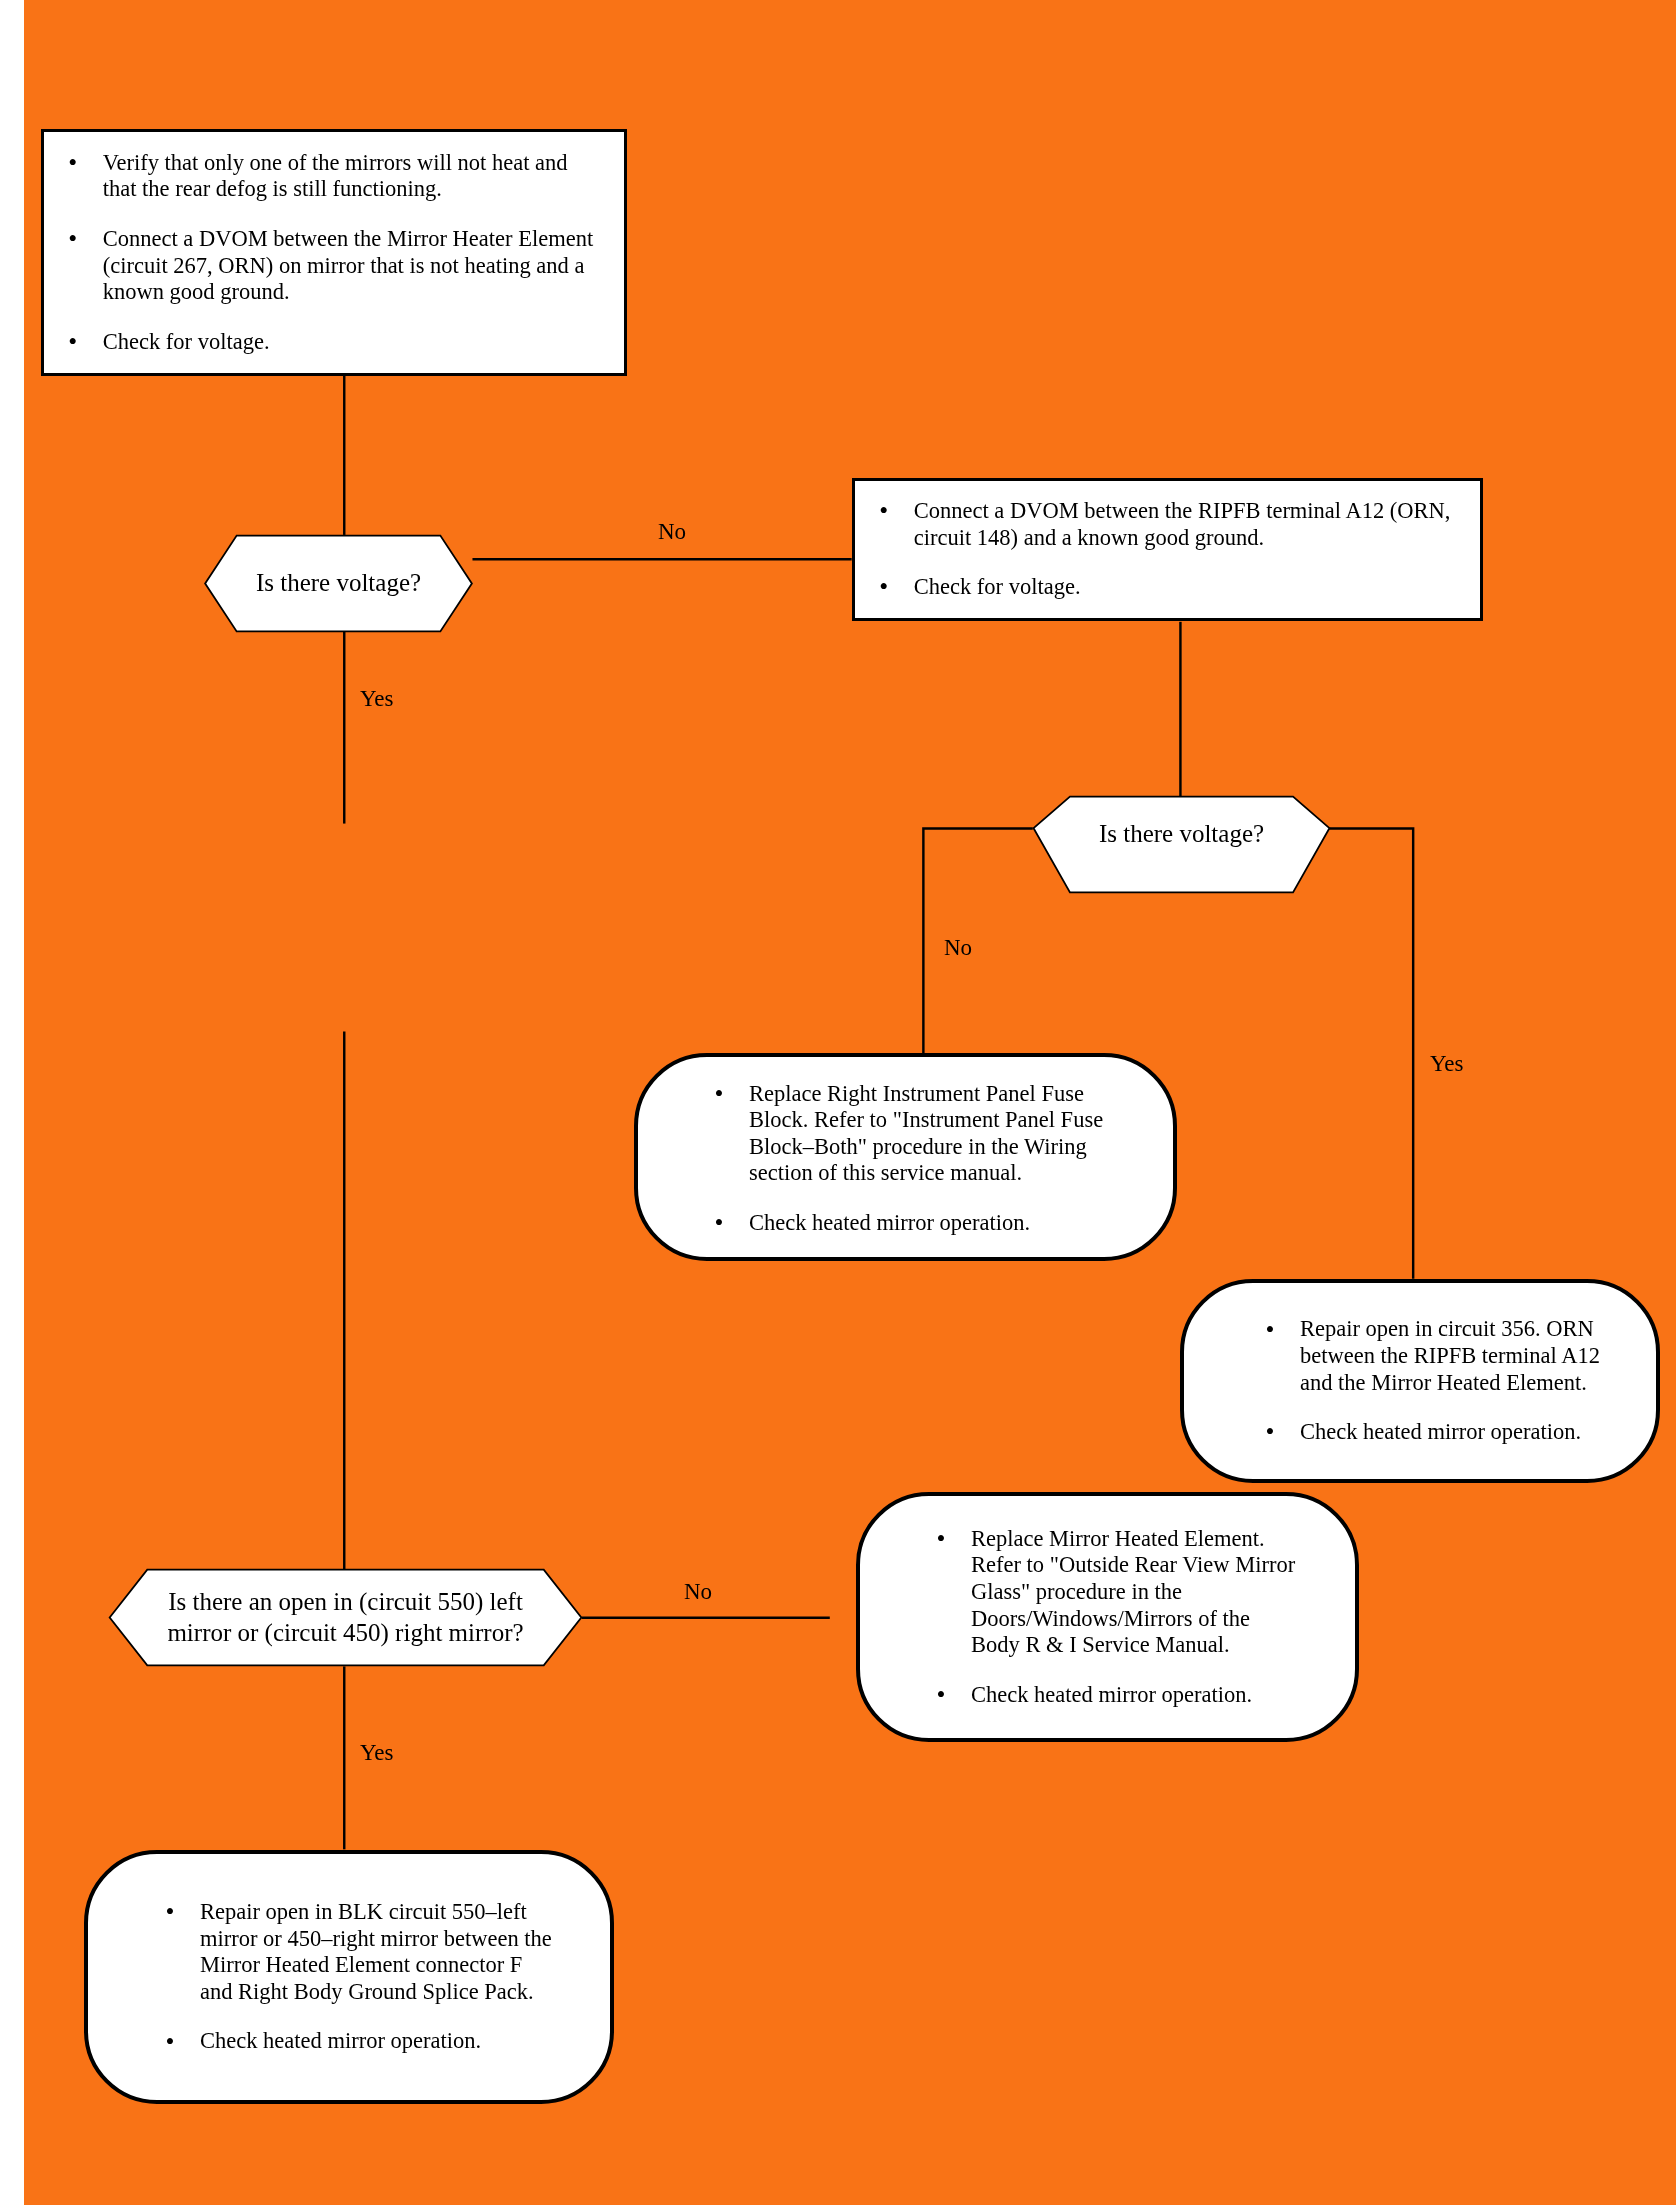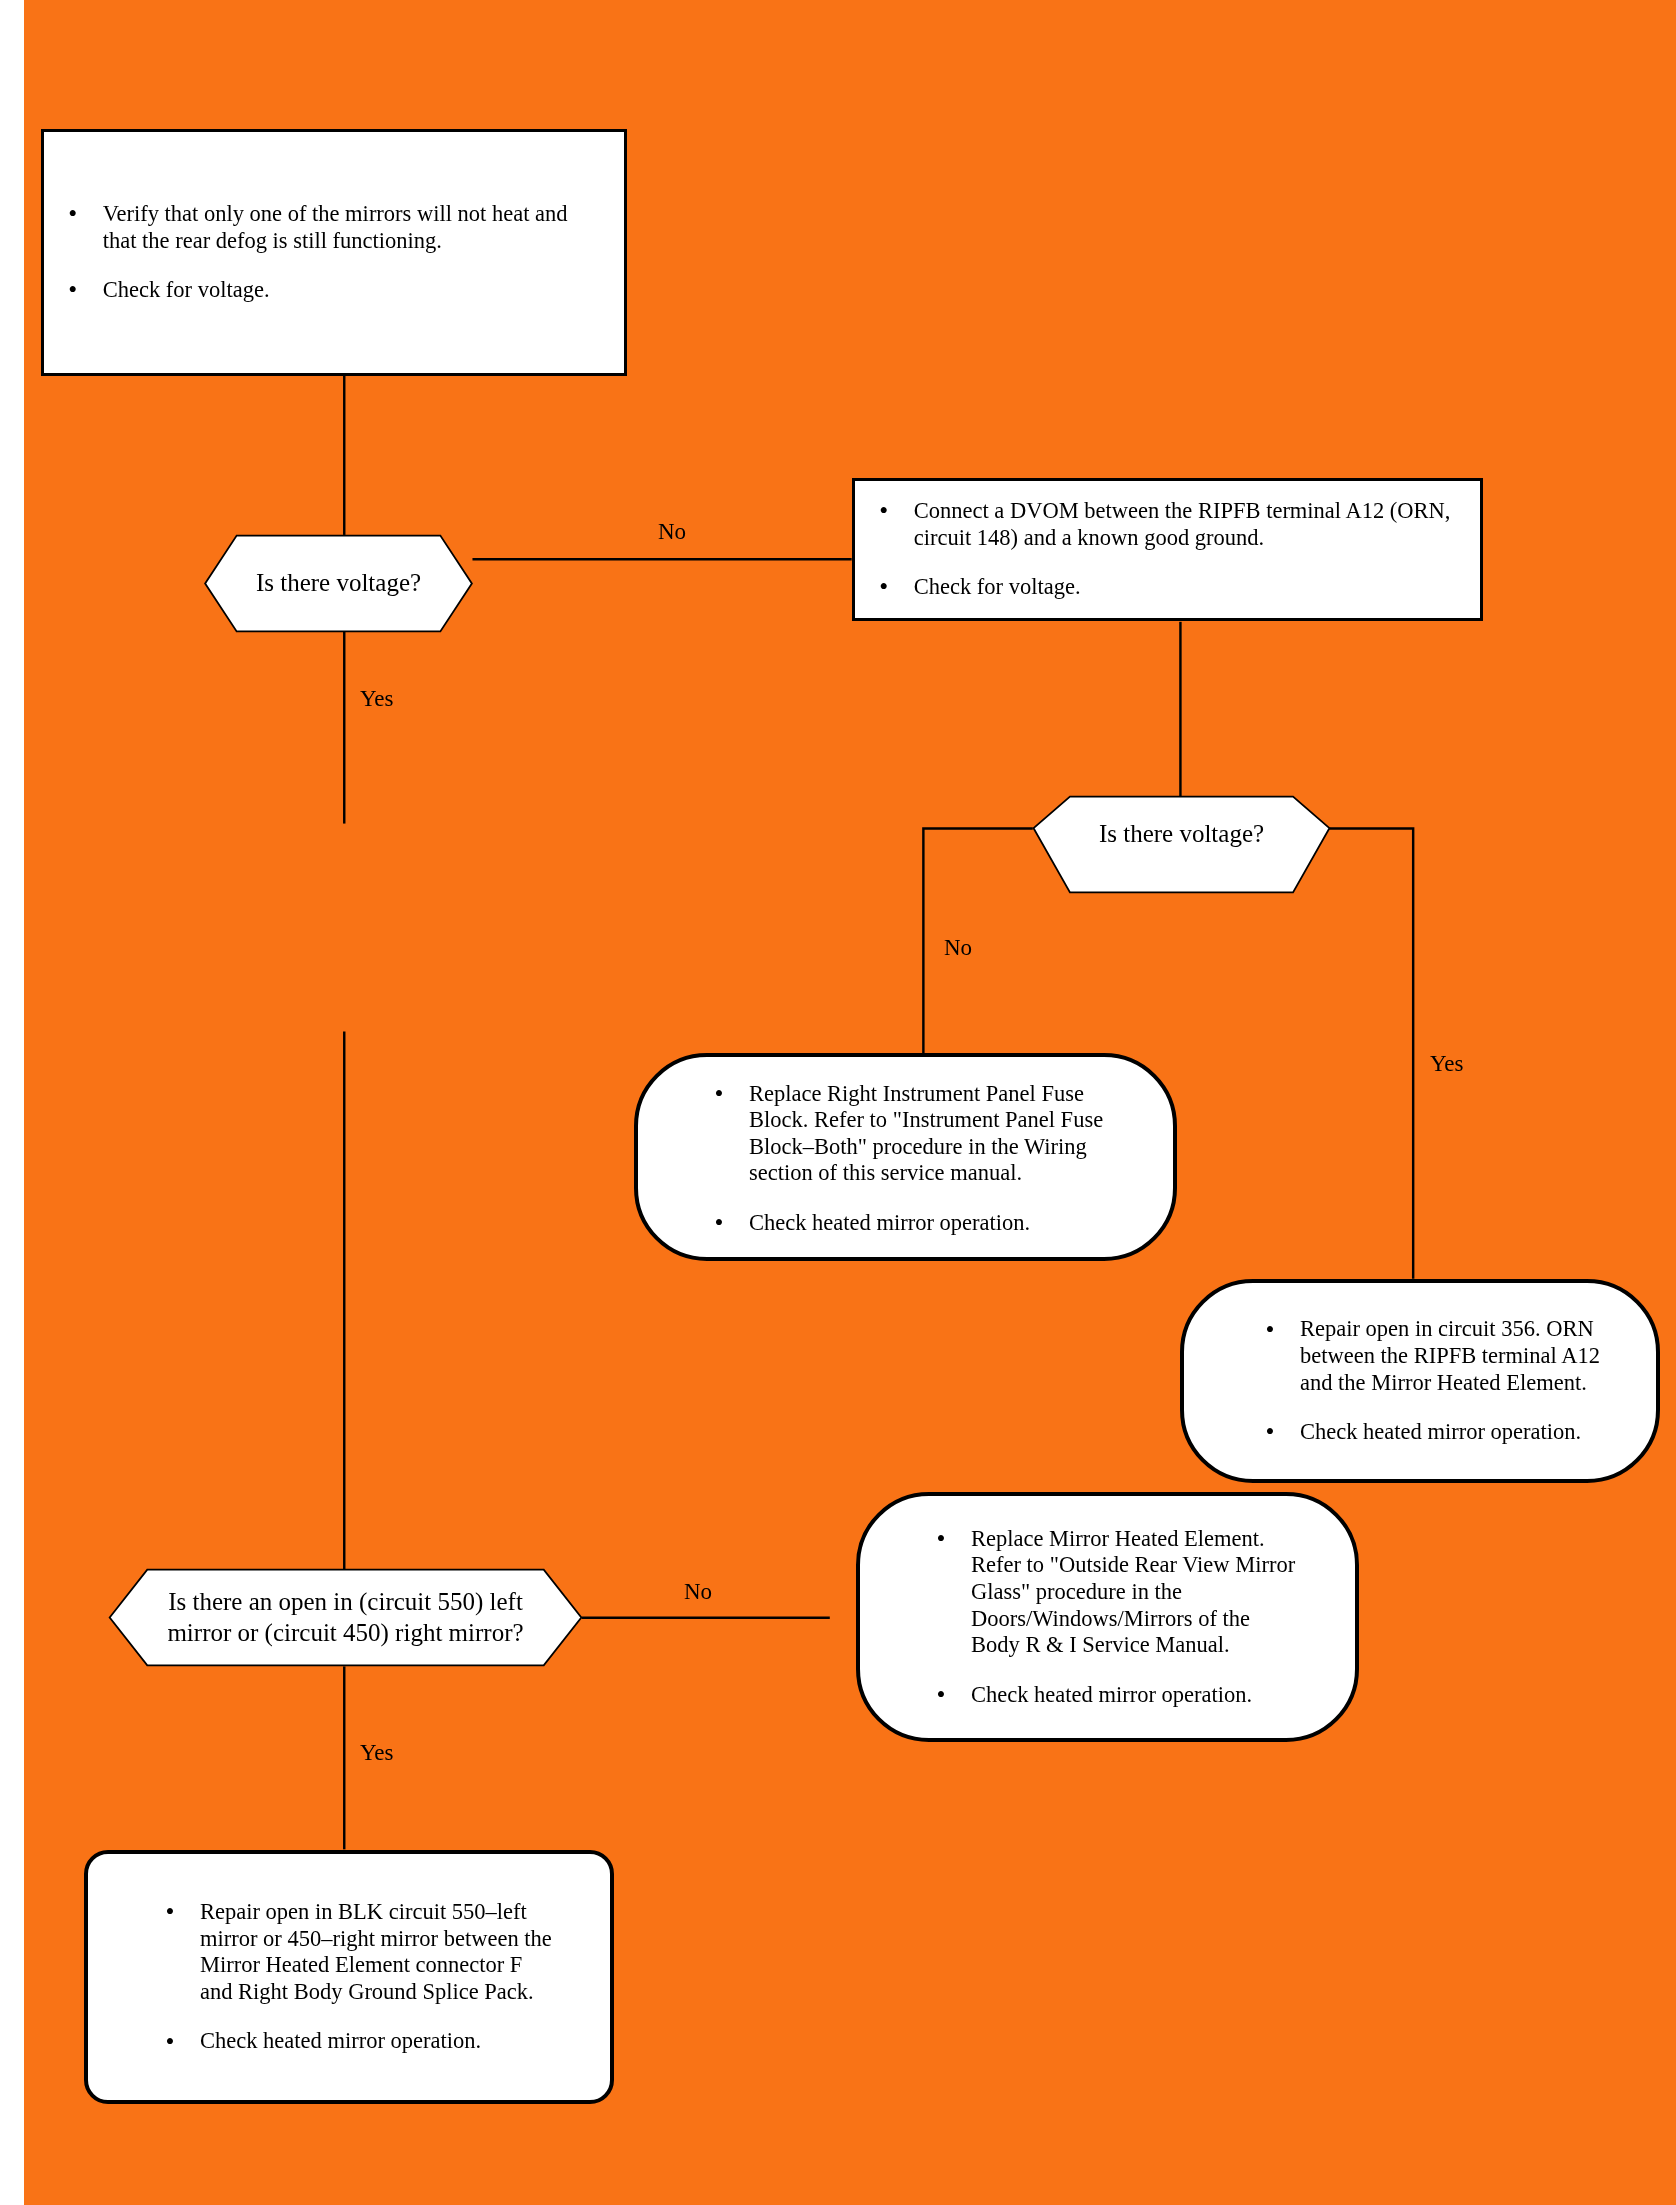--- a/index.html
+++ b/index.html
@@ -119,20 +119,21 @@
 
       <line x1="918" y1="2662" x2="1326" y2="2662"></line>
 
       <line x1="527" y1="2742" x2="527" y2="3043"></line>
     </g>
   </svg>
 
   <div class="node rect" style="left:17px; top:129px; width:586px; height:247px; padding:20.7px 28px 20.7px 20.7px;">
     <ul class="bullets">
       <li>Verify that only one of the mirrors will not heat and that the rear defog is still functioning.</li>
+      <li>Connect a DVOM between the Mirror Heater Element (circuit 267, ORN) on mirror that is not heating and a known good ground.</li>
       <li>Check for voltage.</li>
     </ul>
   </div>
 
   <div class="hex-node" style="left:181px; top:535px; width:267px; height:97px;">
     <svg width="267" height="97" viewBox="0 0 440 160">
       <polygon points="0,80 52,1 388,1 440,80 388,159 52,159" fill="#ffffff" stroke="#000000" stroke-width="3"></polygon>
     </svg>
     <div class="hex-label" style="padding:0 34px;">Is there voltage?</div>
   </div>
@@ -173,21 +174,21 @@
     <div class="hex-label" style="padding:0 45px;">Is there an open in (circuit 550) left mirror or (circuit 450) right mirror?</div>
   </div>
 
   <div class="node rounded" style="left:832px; top:1492px; width:503px; height:250px; padding:20.7px 51px 20.7px 73px;">
     <ul class="bullets">
       <li>Replace Mirror Heated Element. Refer to "Outside Rear View Mirror Glass" procedure in the Doors/Windows/Mirrors of the Body R &amp; I Service Manual.</li>
       <li style="padding-right:0;">Check heated mirror operation.</li>
     </ul>
   </div>
 
-  <div class="node rounded" style="left:60px; top:1850px; width:530px; height:254px; padding:20.7px 52px 20.7px 74px;border-radius:24px;">
+  <div class="node rounded" style="left:60px; top:1850px; width:530px; height:254px; padding:20.7px 52px 20.7px 74px;">
     <ul class="bullets">
       <li>Repair open in BLK circuit 550–left mirror or 450–right mirror between the Mirror Heated Element connector F and Right Body Ground Splice Pack.</li>
       <li style="padding-right:0;">Check heated mirror operation.</li>
     </ul>
   </div>
 
   <div class="edge-label" style="left:634px; top:520px;">No</div>
 
   <div class="edge-label" style="left:336px; top:687px;">Yes</div>
 

